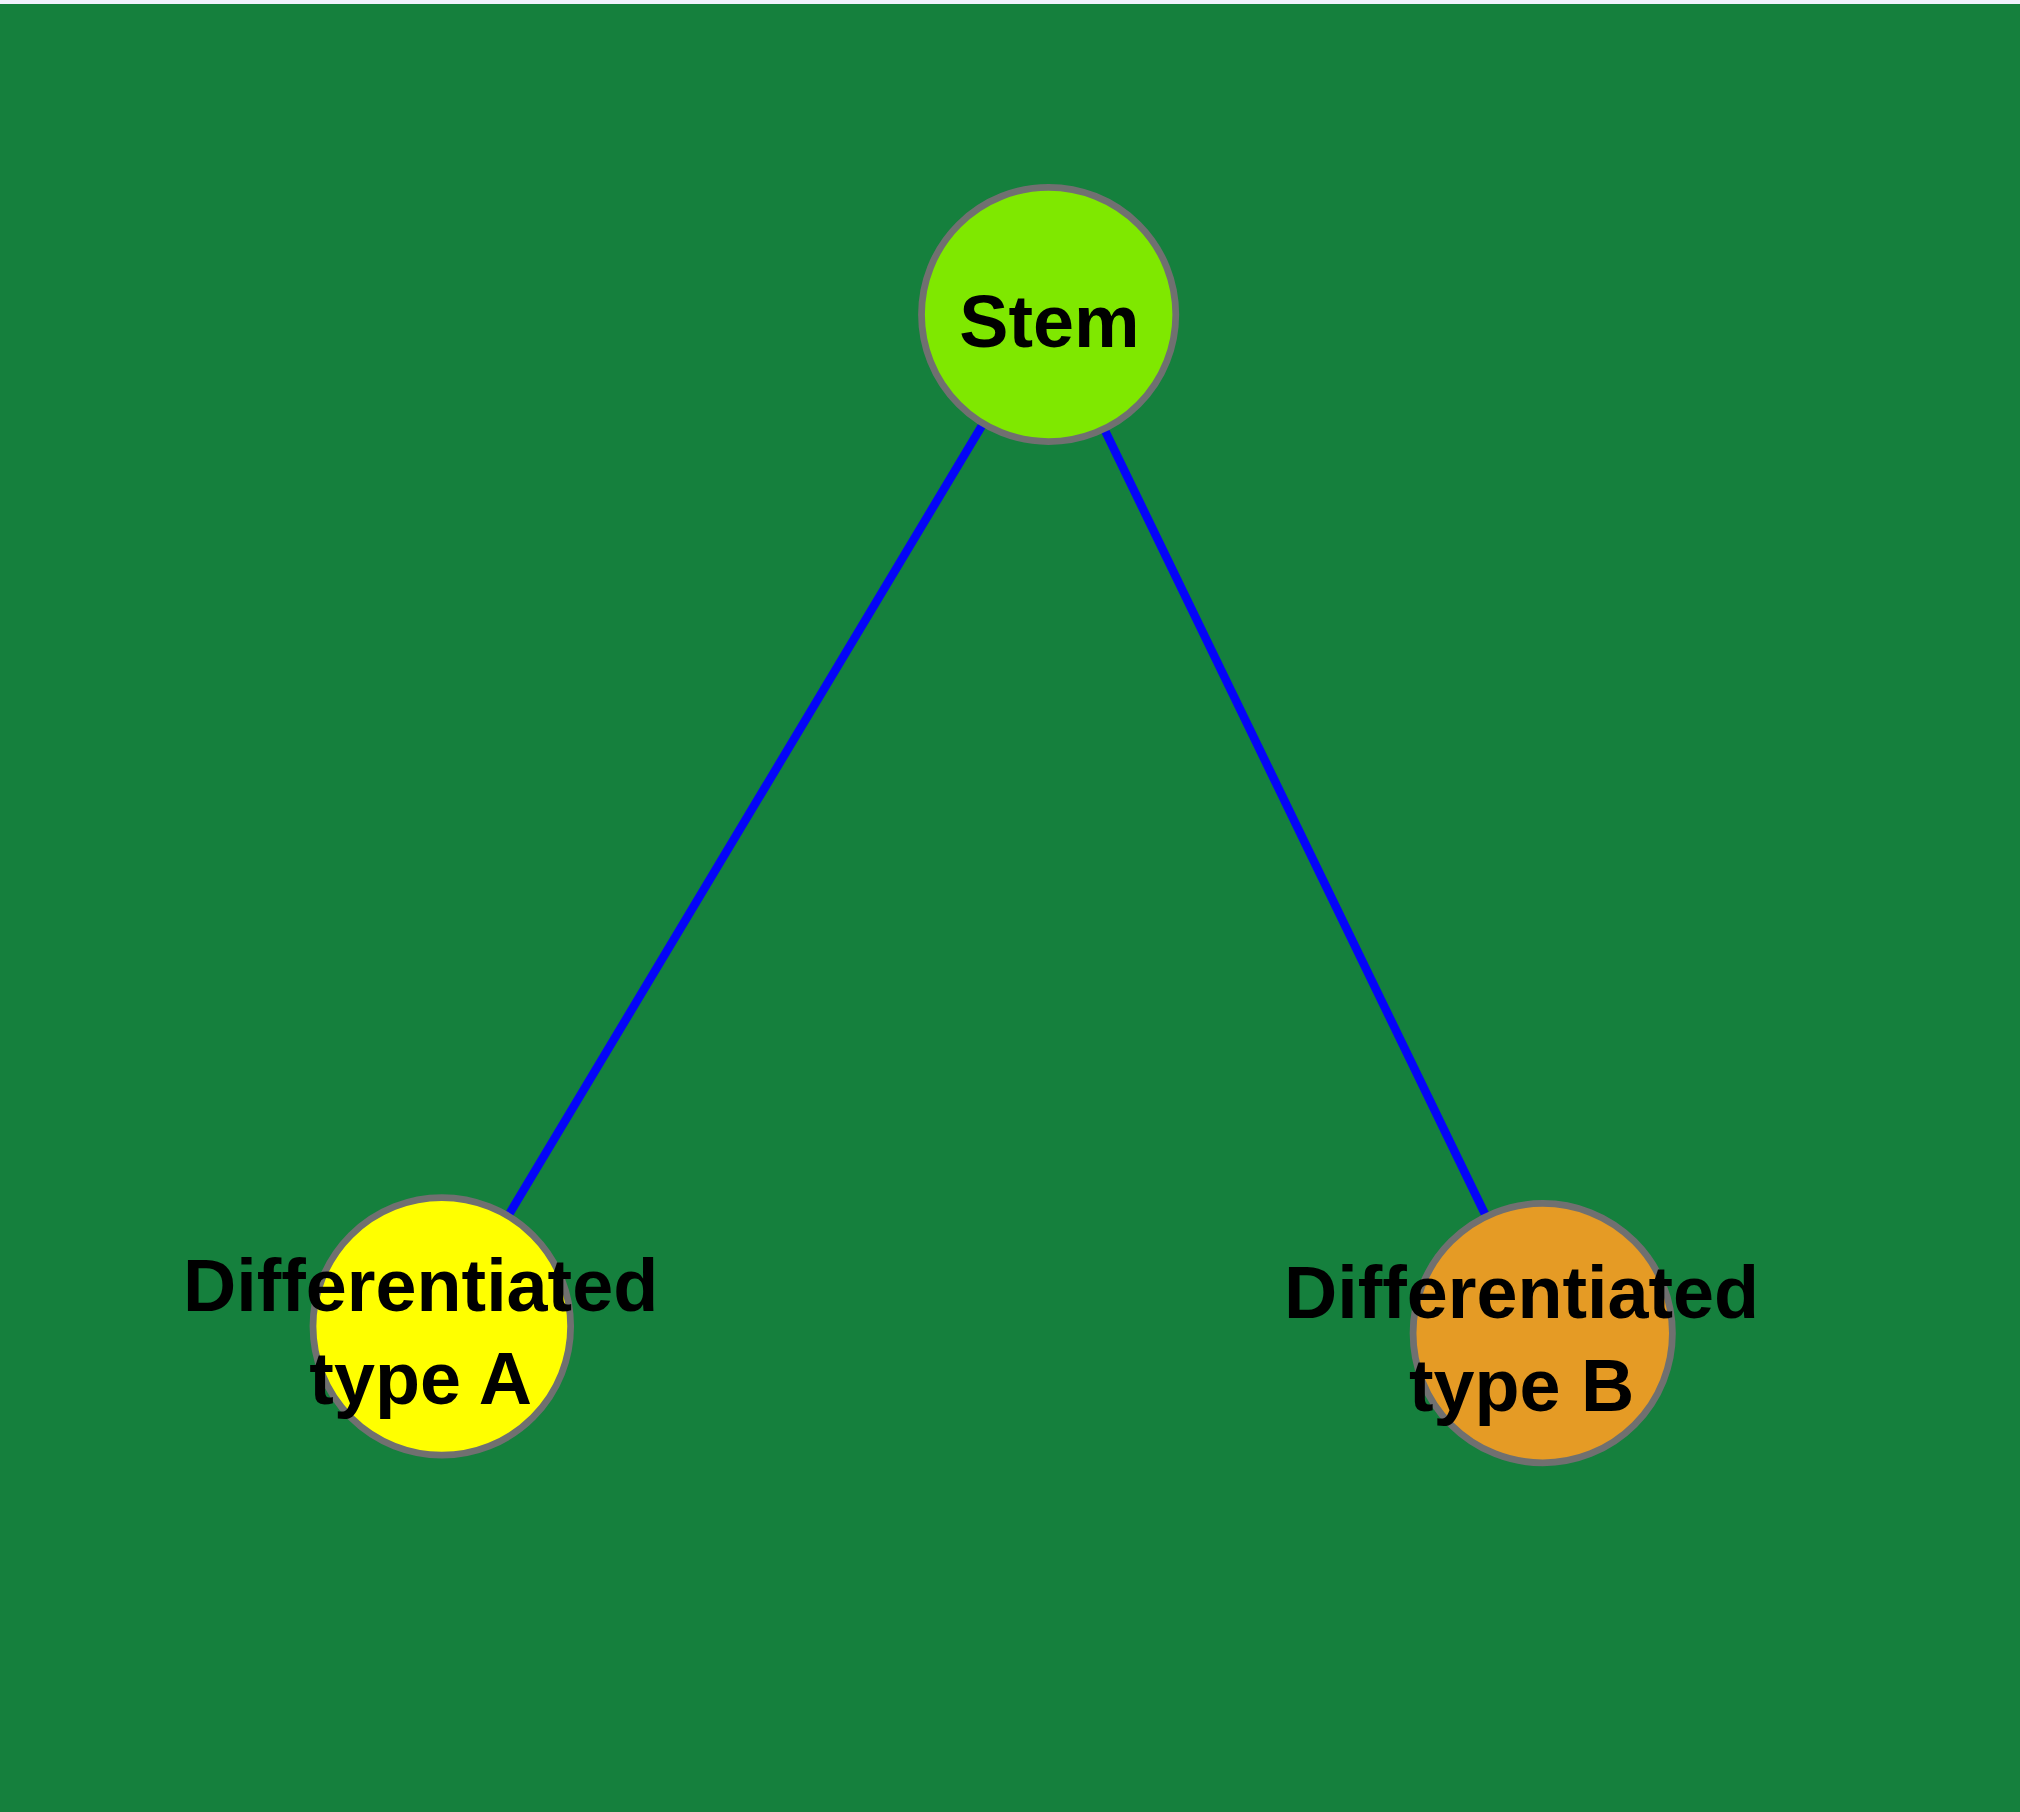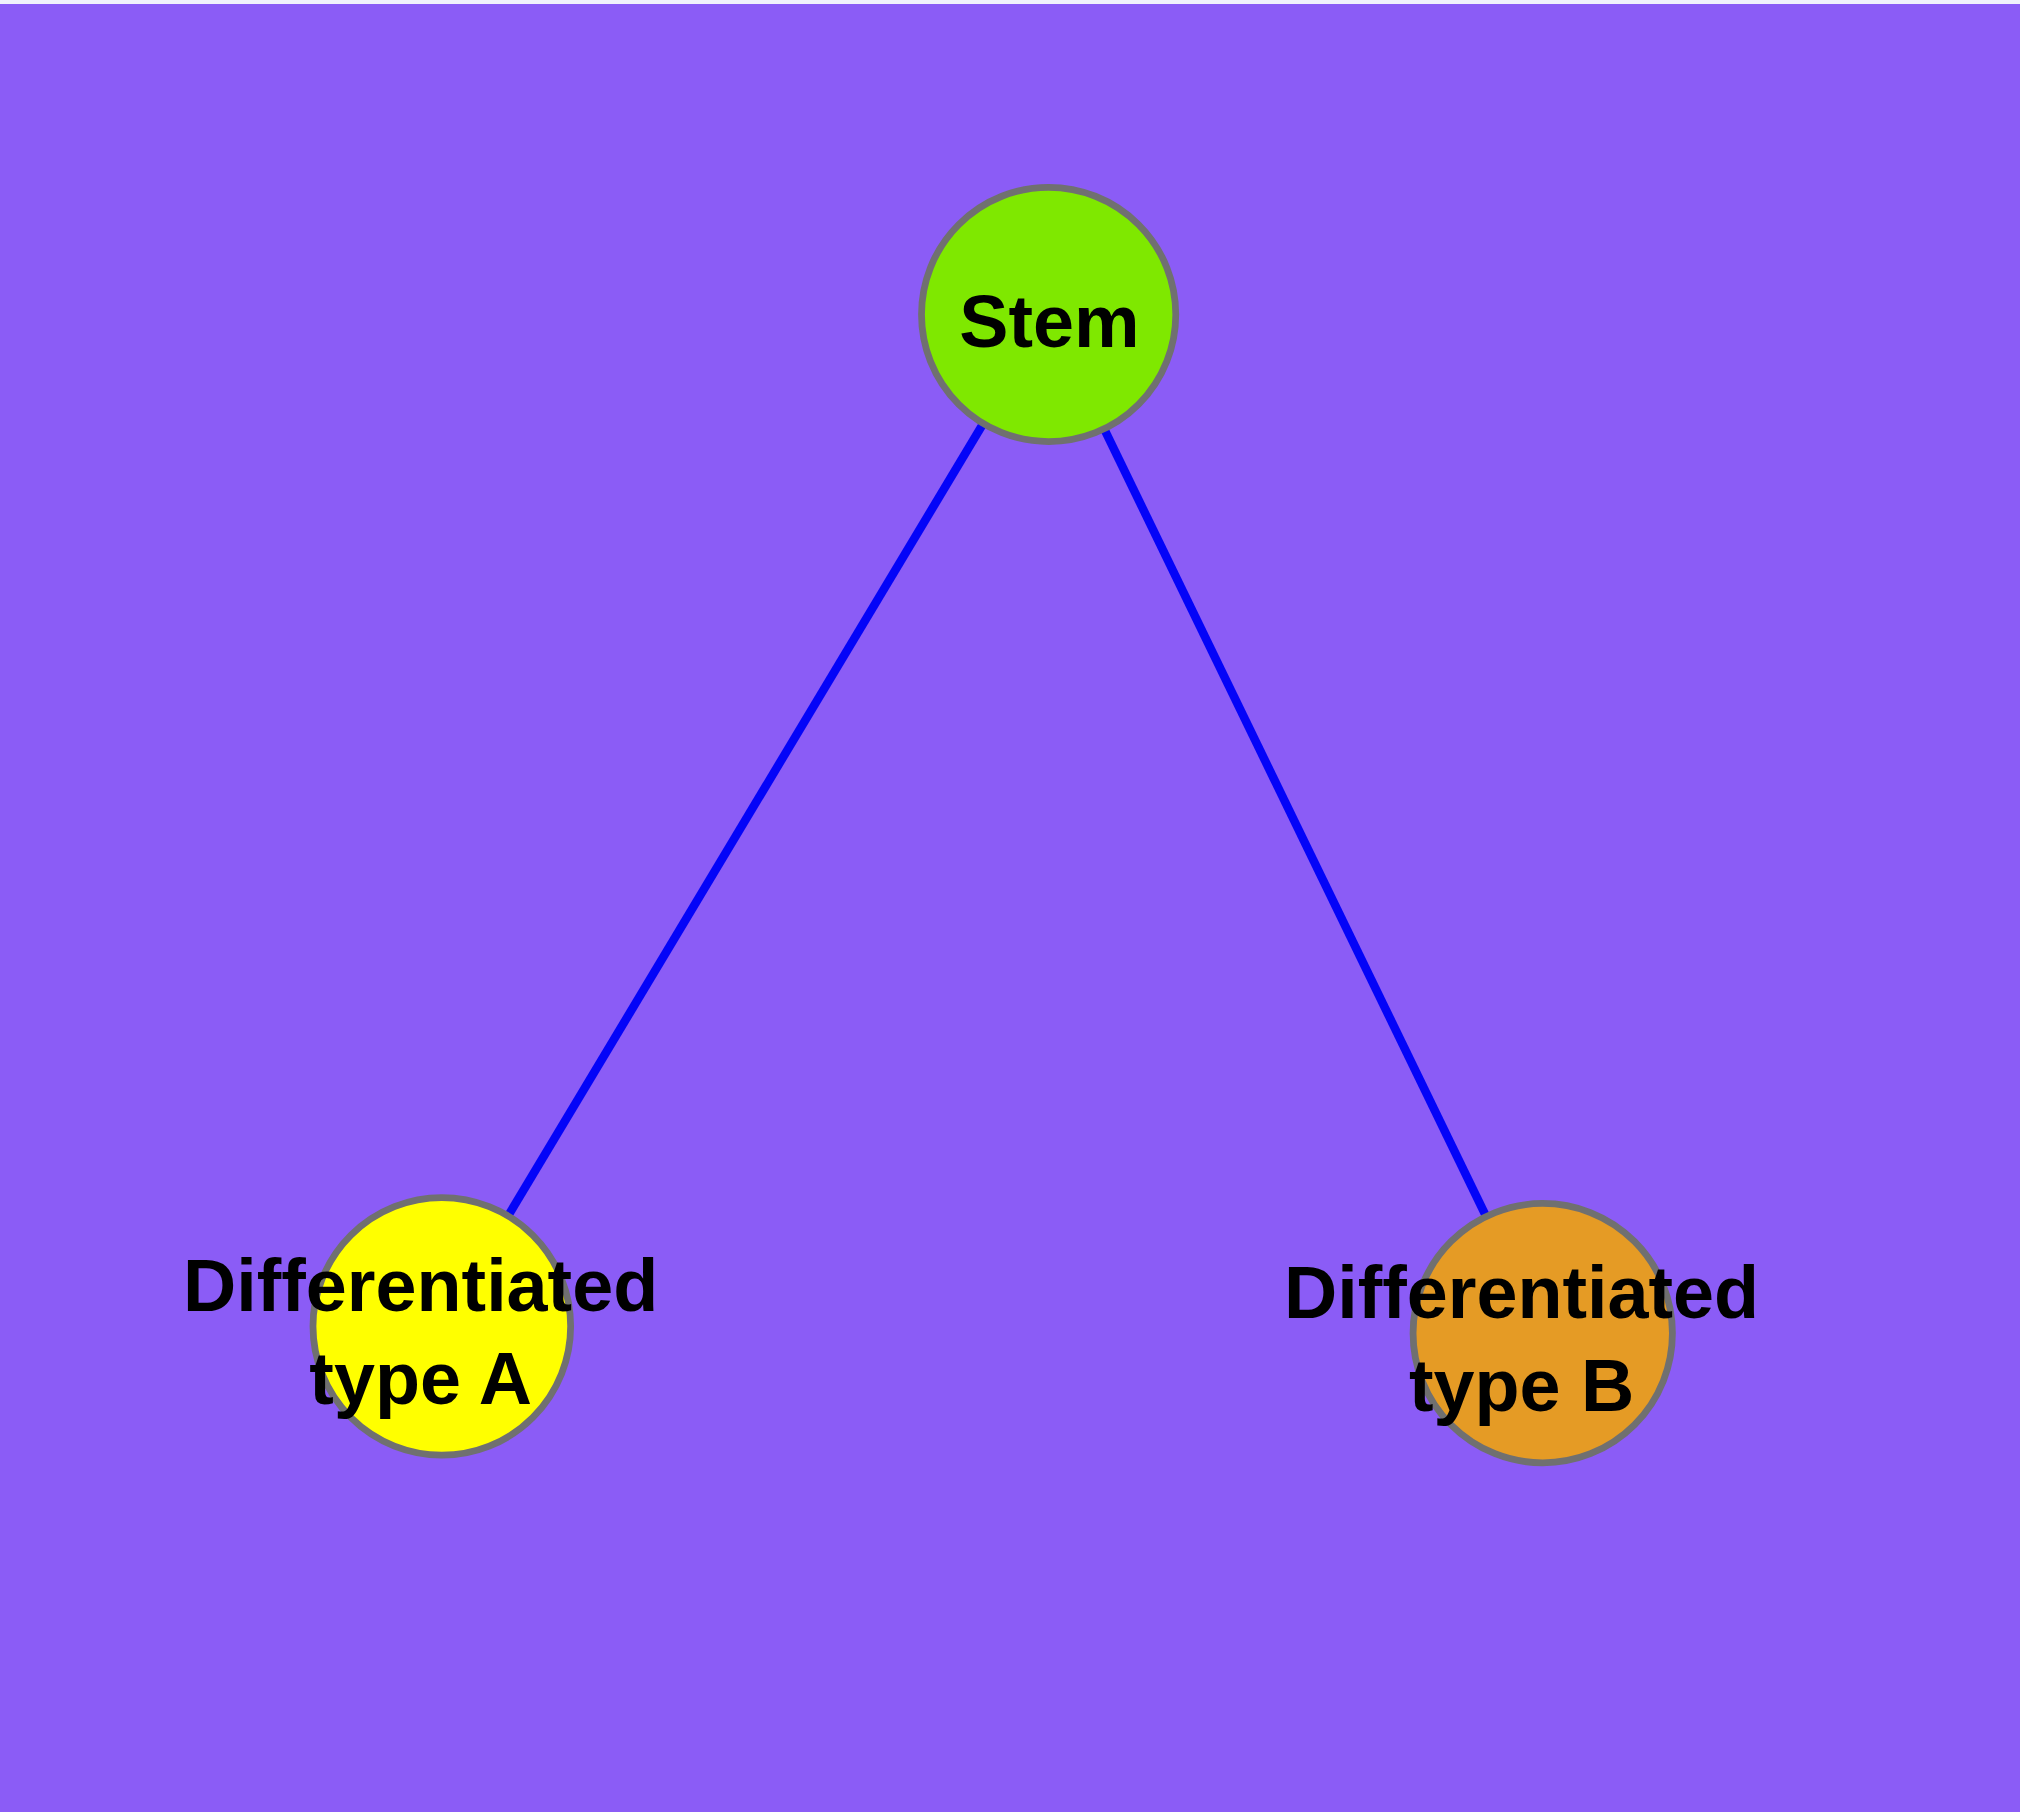--- a/index.html
+++ b/index.html
@@ -10,21 +10,21 @@
     width: 2021px;
     height: 1812px;
     background: #CACAFA;
     overflow: hidden;
     font-family: "Liberation Sans", sans-serif;
   }
   .canvas {
     position: relative;
     width: 2021px;
     height: 1812px;
-    background: #8b5cf6;
+    background: #15803d;
   }
   .top-strip {
     position: absolute;
     top: 0;
     left: 0;
     width: 2021px;
     height: 4.2px;
     background: #F1F1FC;
   }
   svg.diagram {

